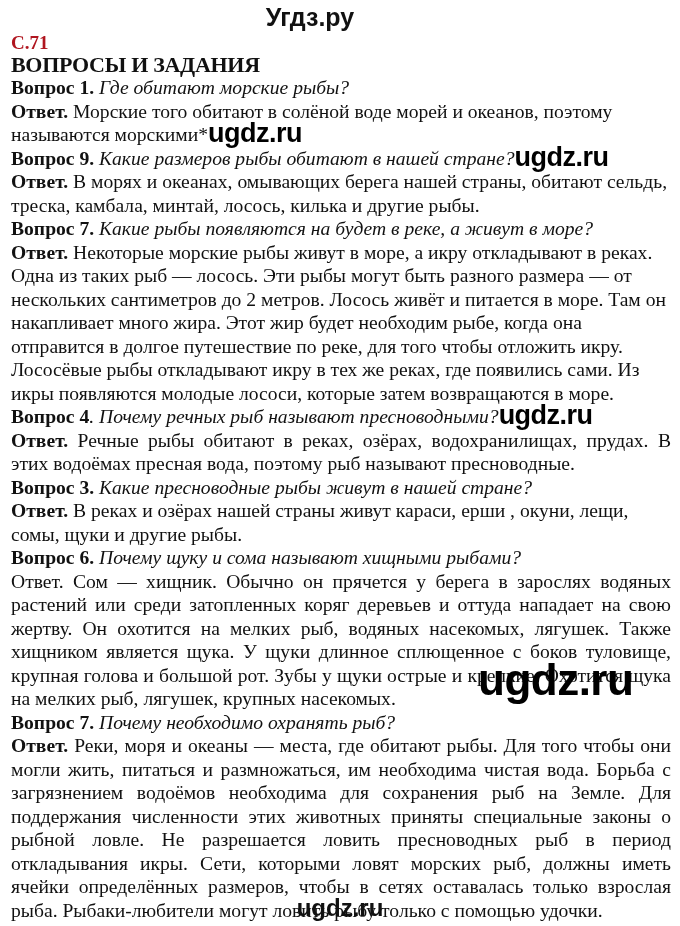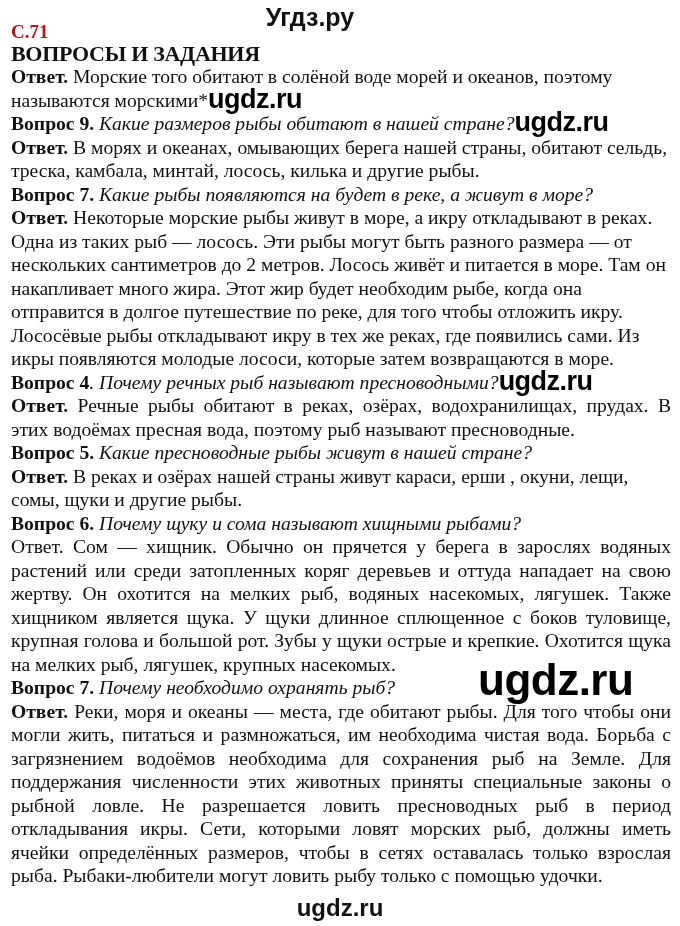--- a/index.html
+++ b/index.html
@@ -22,21 +22,21 @@
       width: 620px;
       text-align: center;
       font-family: "Liberation Sans", sans-serif;
       font-weight: bold;
       font-size: 25px;
       line-height: 30px;
       color: #111;
     }
     .content {
       position: absolute;
-      top: 20px;
+      top: 31px;
       left: 11px;
       width: 660px;
       font-size: 19.6px;
       line-height: 23.5px;
     }
     .page-ref {
       color: #b0151f;
       font-weight: bold;
       font-size: 19px;
       line-height: 23px;
@@ -82,20 +82,24 @@
   </style>
 </head>
 <body>
 
 <div class="site-title">Угдз.ру</div>
 
 <div class="content">
   <div class="page-ref">С.71</div>
   <div class="section-title">ВОПРОСЫ И ЗАДАНИЯ</div>
 
+  <div class="q">
+    <span class="q-label">Вопрос 1.</span>
+    <span class="q-text">Где обитают морские рыбы?</span>
+  </div>
   <div>
     <span class="a-label">Ответ.</span>
     <span>Морские того обитают в солёной воде морей и океанов, поэтому называются морскими*</span><span class="wm wm-inline">ugdz.ru</span>
   </div>
 
   <div class="q">
     <span class="q-label">Вопрос 9.</span>
     <span class="q-text">Какие размеров рыбы обитают в нашей стране?</span><span class="wm wm-inline">ugdz.ru</span>
   </div>
   <div>
@@ -114,21 +118,21 @@
 
   <div class="q">
     <span class="q-label">Вопрос 4</span><span class="q-text">. Почему речных рыб называют пресноводными?</span><span class="wm wm-inline">ugdz.ru</span>
   </div>
   <div class="justify">
     <span class="a-label">Ответ.</span>
     <span>Речные рыбы обитают в реках, озёрах, водохранилищах, прудах. В этих водоёмах пресная вода, поэтому рыб называют пресноводные.</span>
   </div>
 
   <div class="q">
-    <span class="q-label">Вопрос 5.</span>
+    <span class="q-label">Вопрос 3.</span>
     <span class="q-text">Какие пресноводные рыбы живут в нашей стране?</span>
   </div>
   <div>
     <span class="a-label">Ответ.</span>
     <span>В реках и озёрах нашей страны живут караси, ерши , окуни, лещи, сомы, щуки и другие рыбы.</span>
   </div>
 
   <div class="q">
     <span class="q-label">Вопрос 6.</span>
     <span class="q-text">Почему щуку и сома называют хищными рыбами?</span>

